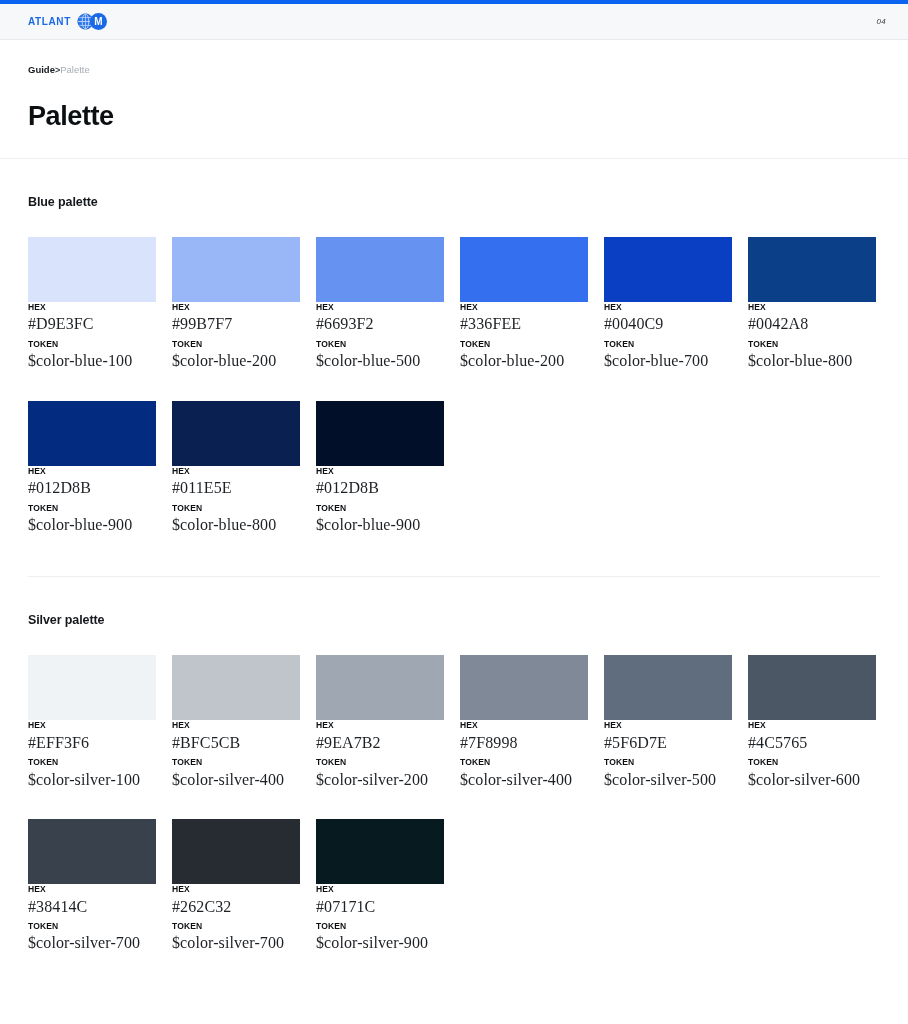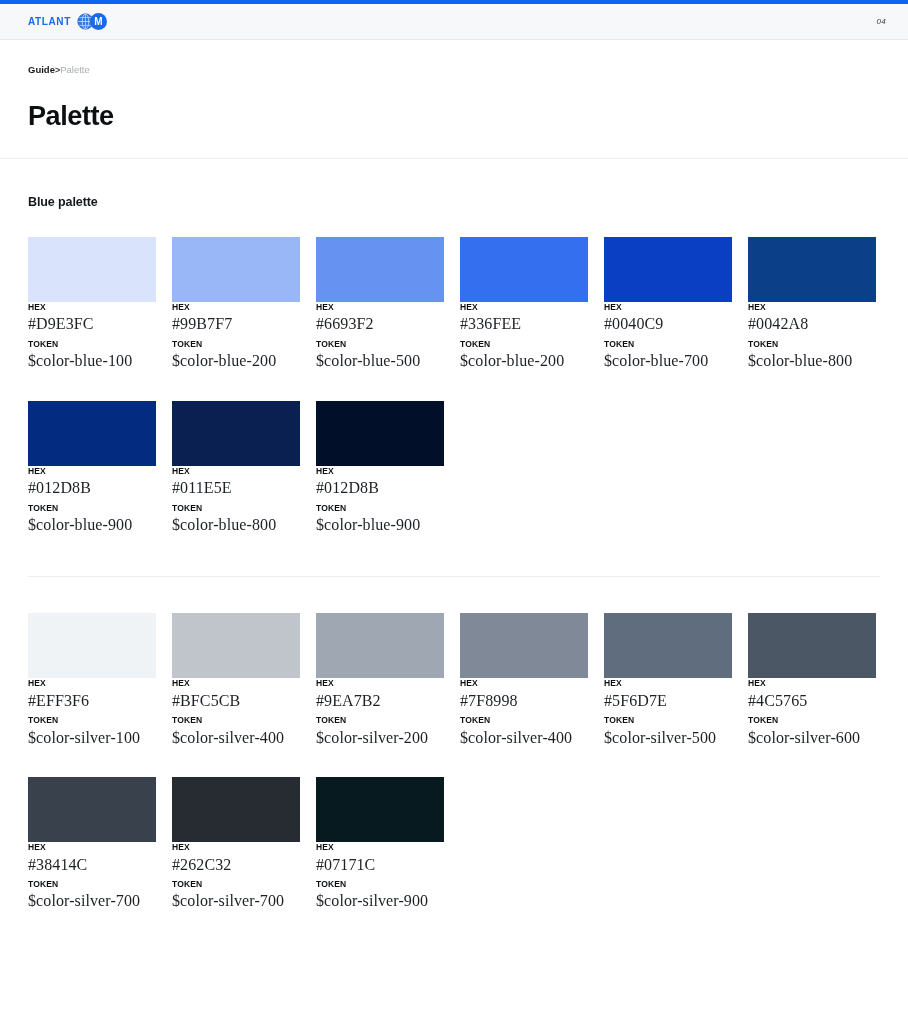--- a/index.html
+++ b/index.html
@@ -307,20 +307,21 @@
           </div>
           <div class="meta-group">
             <div class="meta-label">TOKEN</div>
             <div class="meta-value">$color-blue-900</div>
           </div>
         </div>
       </div>
     </div>
     <div class="section-divider"></div>
     <div class="section">
+      <div class="section-title">Silver palette</div>
       <div class="swatch-grid">
         <div class="swatch-cell">
           <div class="swatch-chip" style="background: rgb(239, 243, 246);"></div>
           <div class="meta-group">
             <div class="meta-label">HEX</div>
             <div class="meta-value">#EFF3F6</div>
           </div>
           <div class="meta-group">
             <div class="meta-label">TOKEN</div>
             <div class="meta-value">$color-silver-100</div>

